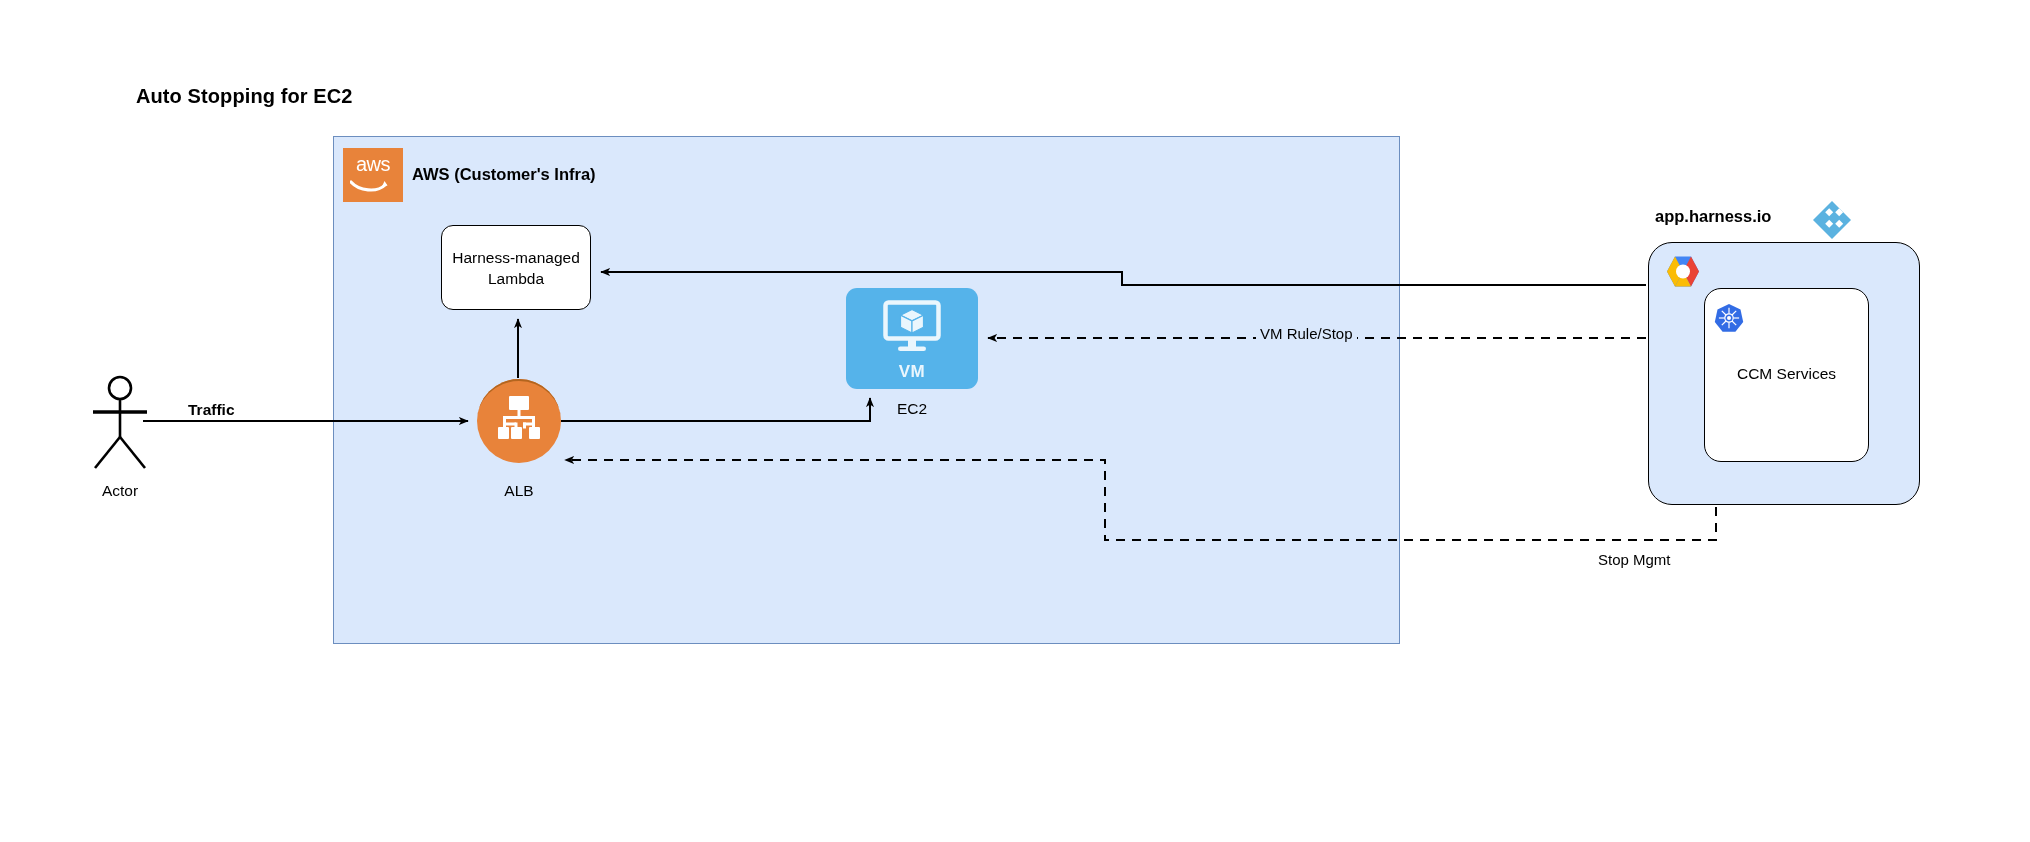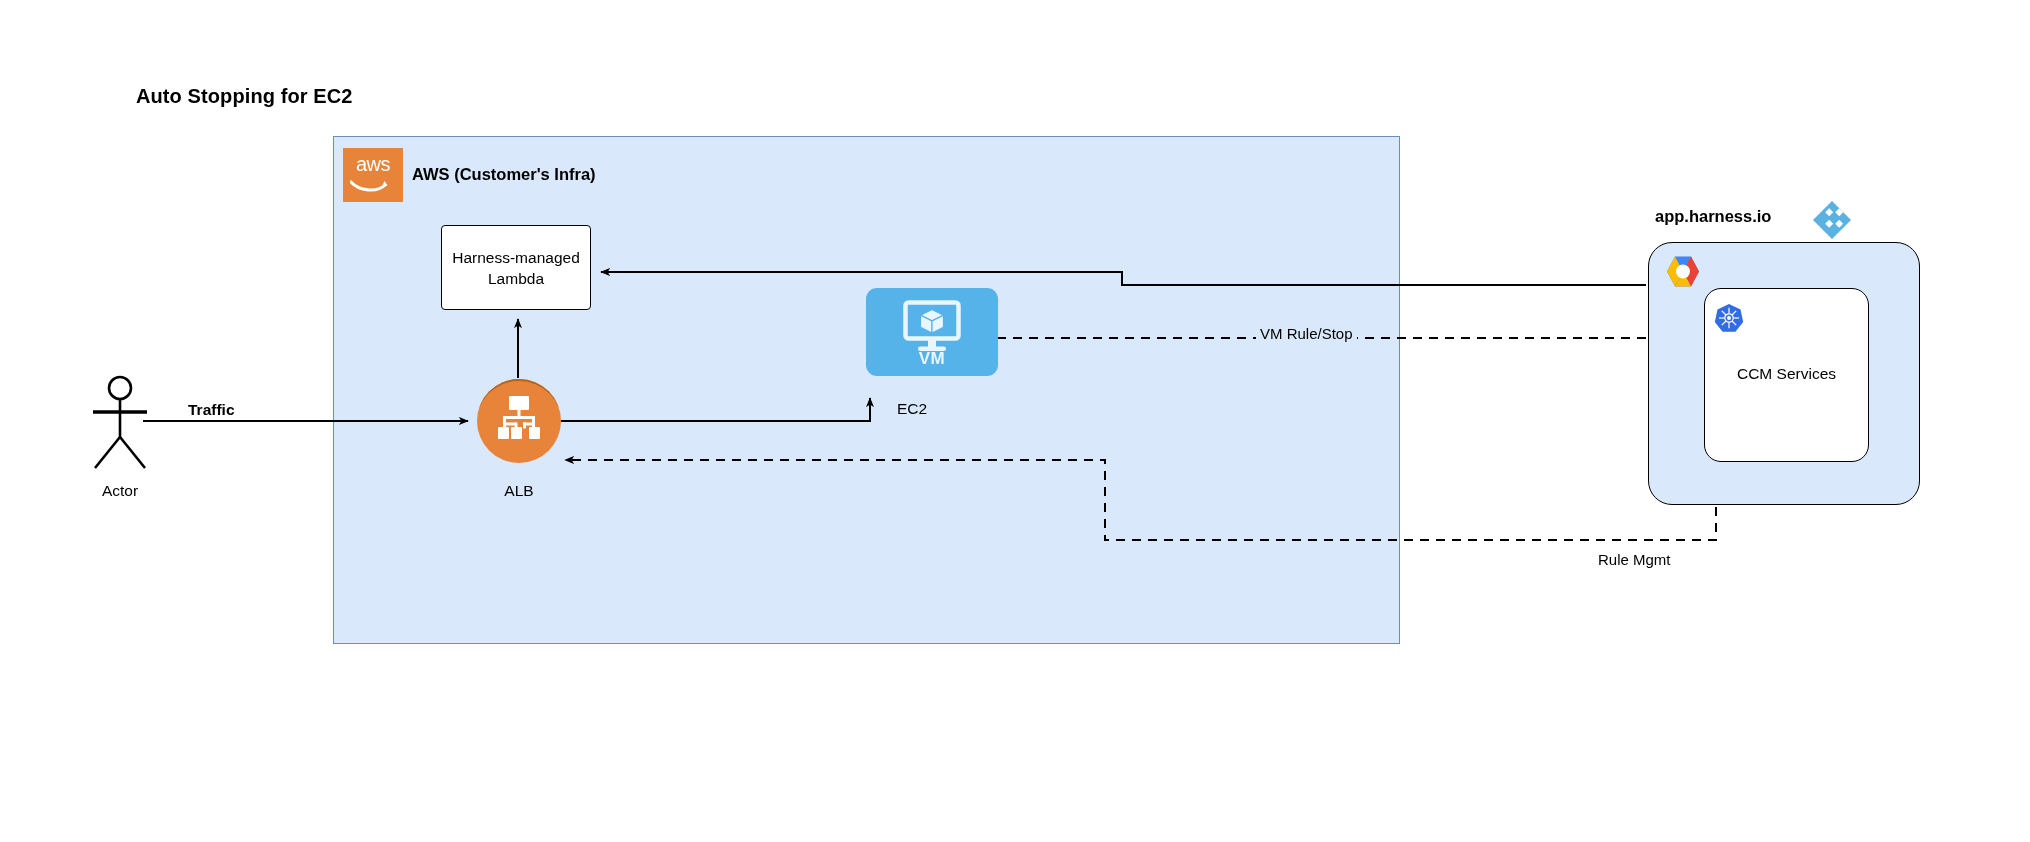--- a/index.html
+++ b/index.html
@@ -17,27 +17,27 @@
   #aws-logo{position:absolute;left:343px;top:148px;width:60px;height:54px;background:#e8833a;
             box-sizing:border-box;}
   #aws-logo .awstext{position:absolute;left:0;top:5px;width:100%;text-align:center;
             color:#fff;font-size:20px;font-family:"Liberation Sans",sans-serif;letter-spacing:-.5px;}
   #aws-logo svg{position:absolute;left:7px;top:30px;}
   #aws-container-label{position:absolute;left:412px;top:165px;font-size:16.5px;font-weight:bold;
                        white-space:nowrap;}
 
   
   #lambda-node{position:absolute;left:441px;top:225px;width:150px;height:85px;background:#ffffff;
-               border:1.6px solid #000;border-radius:4px;box-sizing:border-box;
+               border:1.6px solid #000;border-radius:12px;box-sizing:border-box;
                display:flex;align-items:center;justify-content:center;text-align:center;
                font-size:15.5px;line-height:21px;}
 
   
-  #ec2-node{position:absolute;left:846px;top:288px;width:132px;height:88px;background:#55b3ea;
-            border-radius:11px;box-sizing:border-box;margin-left:20px;}
+  #ec2-node{position:absolute;left:846px;top:288px;width:132px;height:101px;background:#55b3ea;
+            border-radius:11px;box-sizing:border-box;}
   #ec2-node .vmlabel{position:absolute;left:0;bottom:7px;width:100%;text-align:center;
             color:#eaf6fd;font-size:17px;font-weight:bold;letter-spacing:.5px;}
   #ec2-node svg{position:absolute;left:37px;top:12px;}
   #ec2-label{position:absolute;left:846px;top:400px;width:132px;text-align:center;font-size:15.5px;}
 
   
   #alb-node{position:absolute;left:477px;top:379px;width:84px;height:84px;border-radius:50%;
             background:#e8833a;box-shadow:0 3px 0 -1px #b3651f inset;}
   #alb-node svg{position:absolute;left:15px;top:15px;}
   #alb-label{position:absolute;left:457px;top:482px;width:124px;text-align:center;font-size:15.5px;}
@@ -207,15 +207,15 @@
       <line x1="18" y1="18" x2="22.2" y2="22.2"></line>
       <line x1="22.2" y1="7.8" x2="18" y2="12"></line>
       <line x1="12" y1="18" x2="7.8" y2="22.2"></line>
     </g>
     <circle cx="15" cy="15" r="2" fill="#ffffff"></circle>
   </svg>
 
   <div id="ccm-label">CCM Services</div>
 
   <div id="vm-startstop-label">VM Rule/Stop</div>
-  <div id="rule-mgmt-label">Rule Mgmt</div>
+  <div id="rule-mgmt-label">Stop Mgmt</div>
 
 </div>
 
 </body></html>

